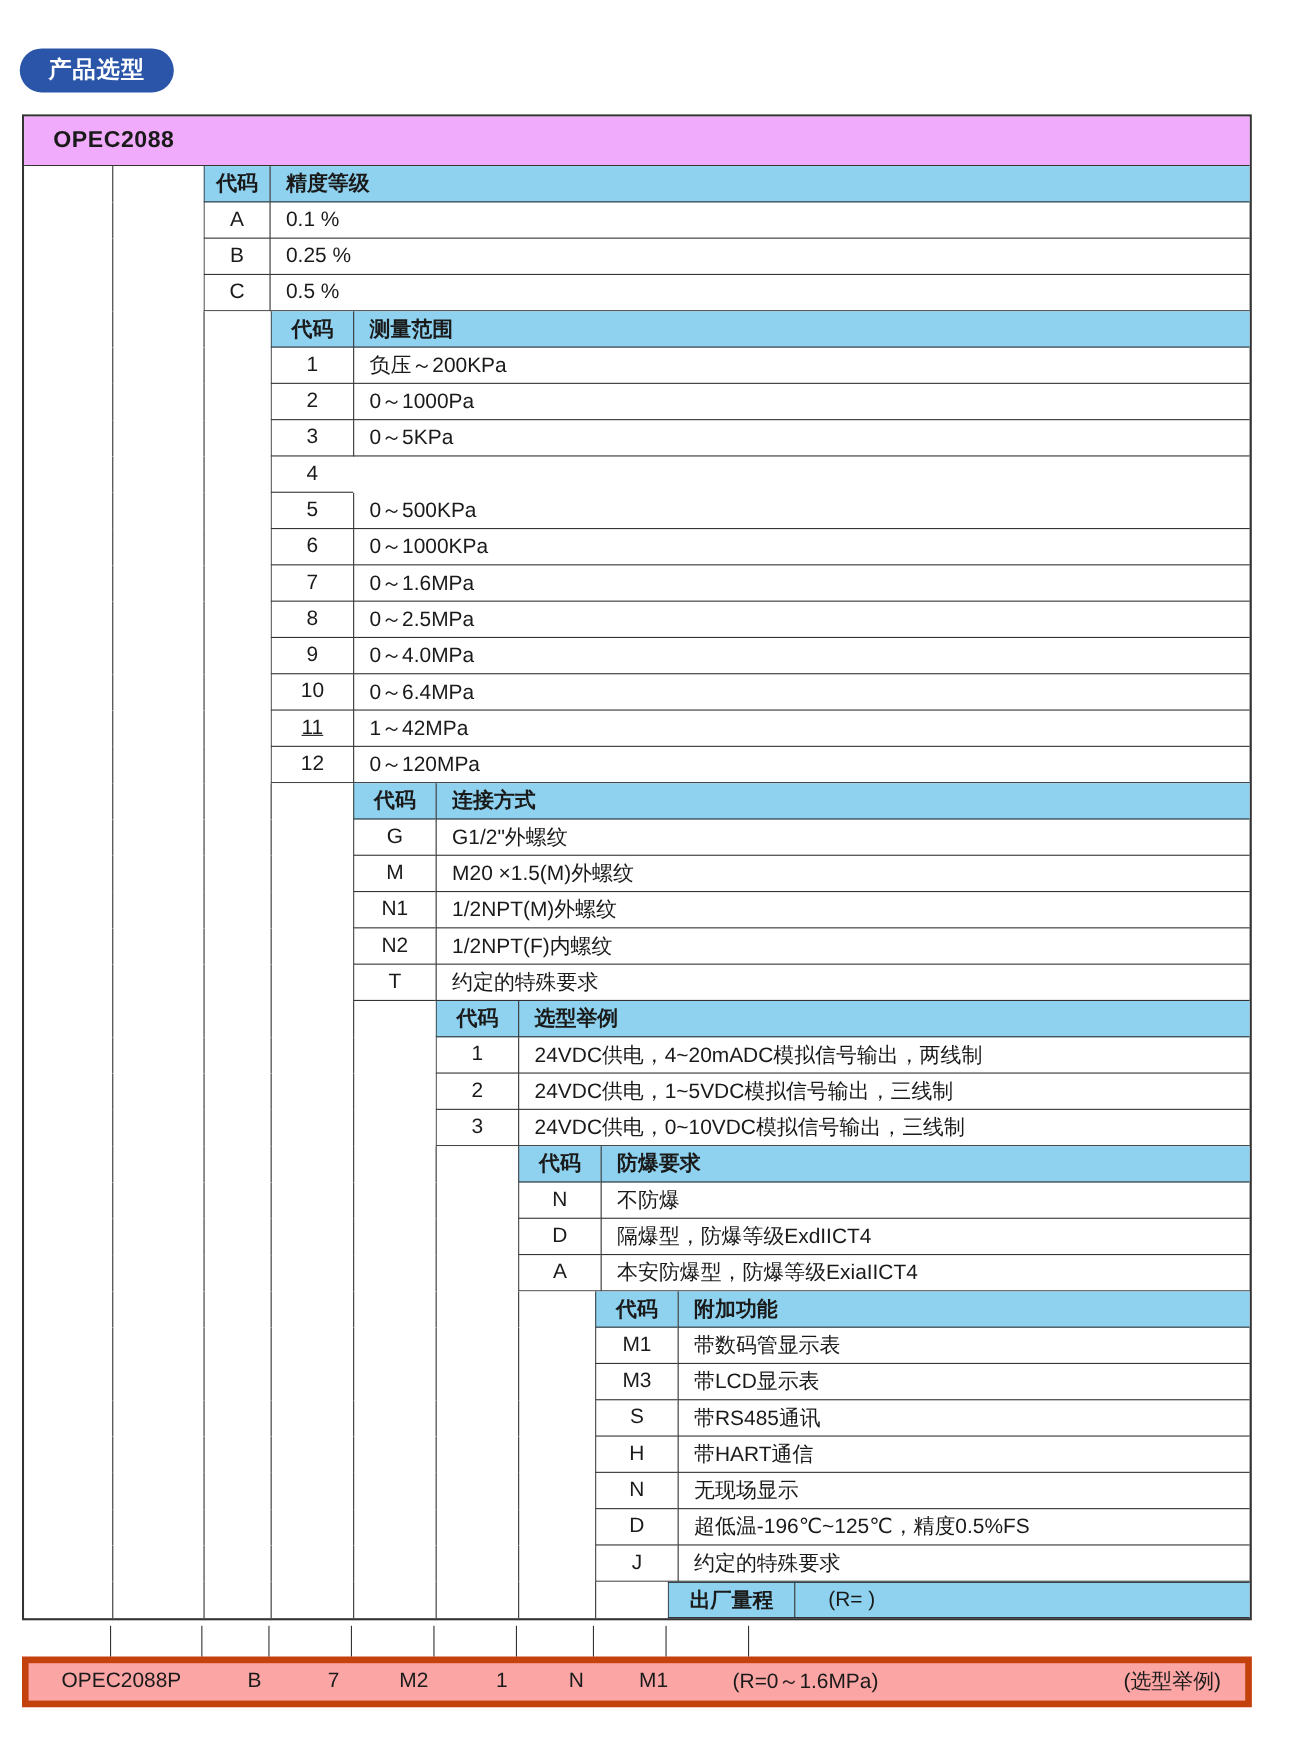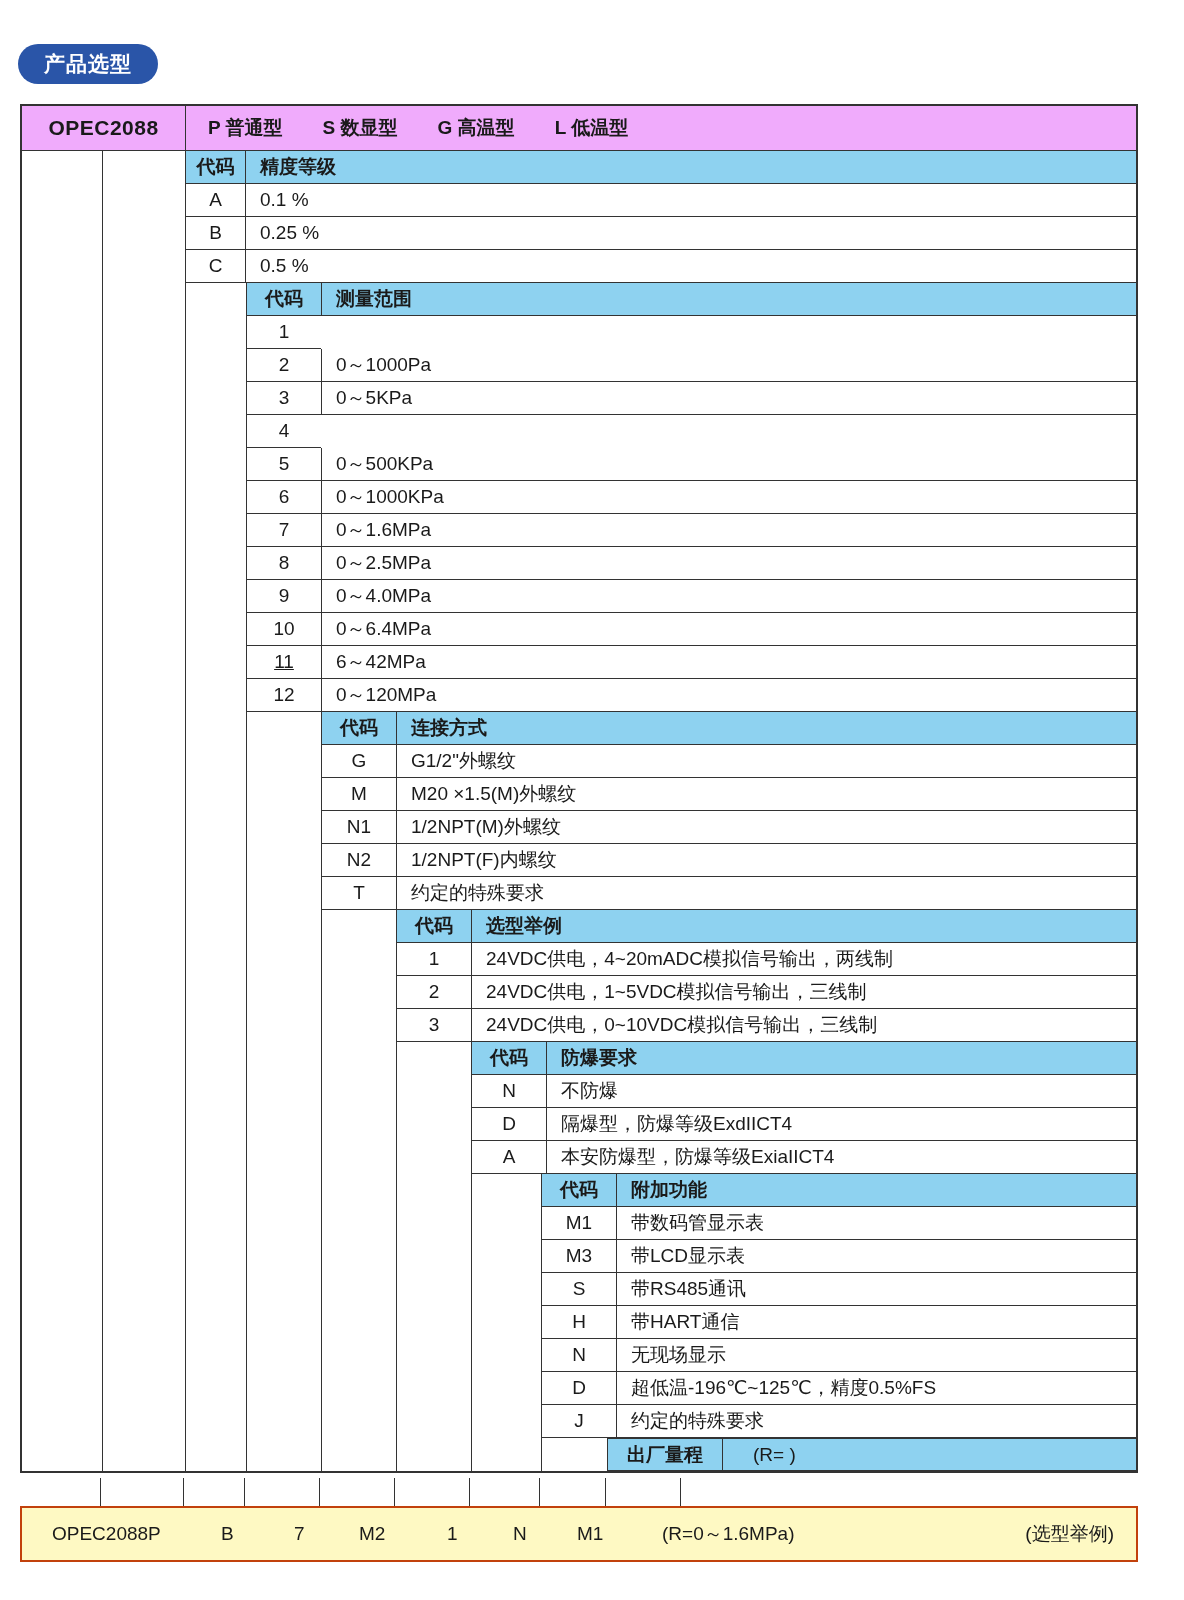--- a/index.html
+++ b/index.html
@@ -165,52 +165,46 @@
     width: 0;
     border-left: 1.5px solid #333;
   }
 
   
   #example-row {
     position: absolute;
     left: 20px;
     top: 1506px;
     width: 1118px;
-    height: 56px;
-    border: 2px solid #c2410c;
+    height: 46px;
+    border: 6px solid #c2410c;
     box-sizing: border-box;
     display: flex;
     align-items: center;
-    background: #fef9c3;
+    background: #fca5a5;
   }
   #example-row .ex {
     position: absolute;
     font-size: 19px;
     white-space: nowrap;
     top: 50%;
     transform: translateY(-50%);
   }
 </style>
 </head>
 <body>
 
 <div id="badge-wrap">
   <div class="badge">产品选型</div>
 </div>
 
 <div id="sel-table">
 
   <div class="toprow">
     <div class="model">OPEC2088</div>
-    <div class="types">
-      <span>P 普通型</span>
-      <span>S 数显型</span>
-      <span>G 高温型</span>
-      <span>L 低温型</span>
-    </div>
   </div>
 
   <div id="sections-host">
       <div class="row hdr">
         <div class="spacer" style="flex-basis: 163px;">
           <div class="vline" style="left: 80px;"></div>
         </div>
         <div class="cellcode" style="flex-basis: 60px;">代码</div>
         <div class="celldesc">精度等级</div>
       </div>
@@ -242,20 +236,21 @@
         </div>
         <div class="cellcode" style="flex-basis: 75px;">代码</div>
         <div class="celldesc">测量范围</div>
       </div>
       <div class="row">
         <div class="spacer" style="flex-basis: 224px;">
           <div class="vline" style="left: 80px;"></div>
           <div class="vline" style="left: 163px;"></div>
         </div>
         <div class="cellcode" style="flex-basis: 75px;">1</div>
+        <div class="celldesc">负压～200KPa</div>
       </div>
       <div class="row">
         <div class="spacer" style="flex-basis: 224px;">
           <div class="vline" style="left: 80px;"></div>
           <div class="vline" style="left: 163px;"></div>
         </div>
         <div class="cellcode" style="flex-basis: 75px;">2</div>
         <div class="celldesc">0～1000Pa</div>
       </div>
       <div class="row">
@@ -320,21 +315,21 @@
         </div>
         <div class="cellcode" style="flex-basis: 75px;">10</div>
         <div class="celldesc">0～6.4MPa</div>
       </div>
       <div class="row">
         <div class="spacer" style="flex-basis: 224px;">
           <div class="vline" style="left: 80px;"></div>
           <div class="vline" style="left: 163px;"></div>
         </div>
         <div class="cellcode" style="flex-basis: 75px; text-decoration: underline;">11</div>
-        <div class="celldesc">6～42MPa</div>
+        <div class="celldesc">1～42MPa</div>
       </div>
       <div class="row">
         <div class="spacer" style="flex-basis: 224px;">
           <div class="vline" style="left: 80px;"></div>
           <div class="vline" style="left: 163px;"></div>
         </div>
         <div class="cellcode" style="flex-basis: 75px;">12</div>
         <div class="celldesc">0～120MPa</div>
       </div>
       <div class="row hdr">

